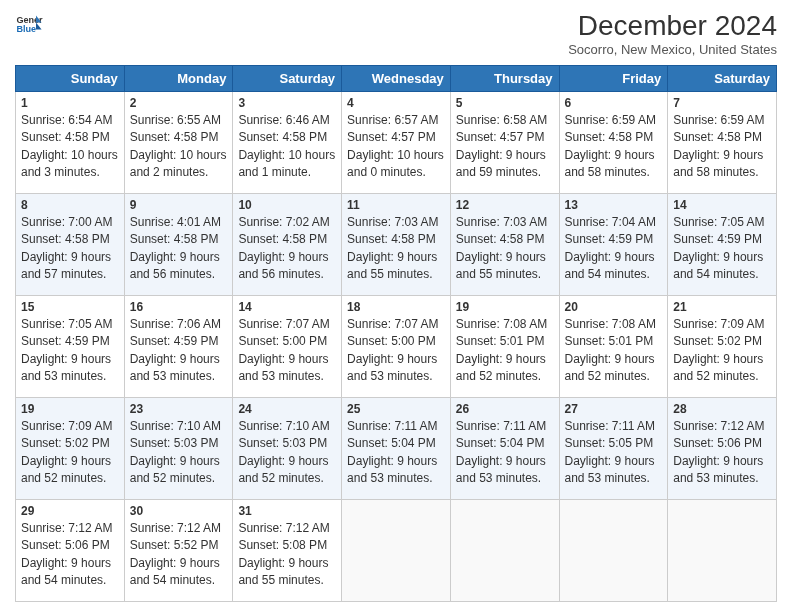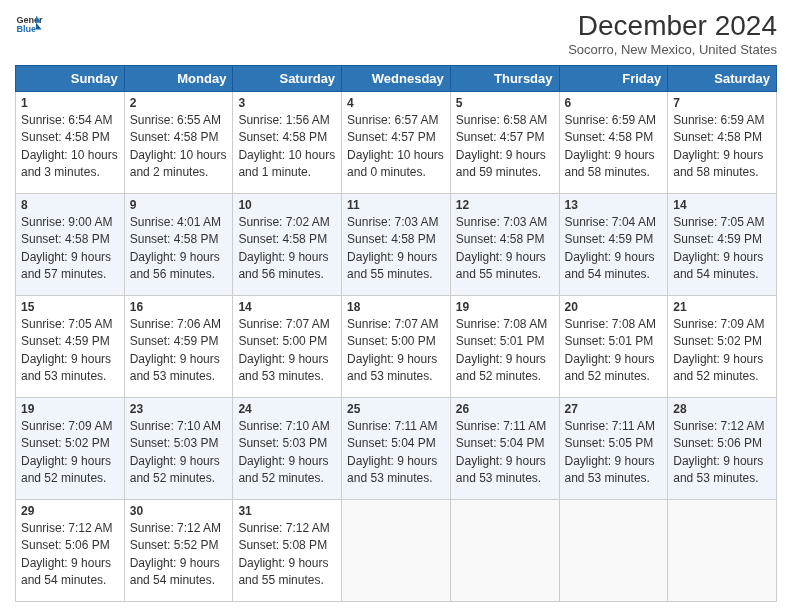--- a/index.html
+++ b/index.html
@@ -123,21 +123,21 @@
           <td>
             <span class="day-num">1</span>
             <div class="day-info"><span>Sunrise: 6:54 AM</span><br><span>Sunset: 4:58 PM</span><br><span>Daylight: 10 hours</span><br><span>and 3 minutes.</span></div>
           </td>
           <td>
             <span class="day-num">2</span>
             <div class="day-info"><span>Sunrise: 6:55 AM</span><br><span>Sunset: 4:58 PM</span><br><span>Daylight: 10 hours</span><br><span>and 2 minutes.</span></div>
           </td>
           <td>
             <span class="day-num">3</span>
-            <div class="day-info"><span>Sunrise: 1:56 AM</span><br><span>Sunset: 4:58 PM</span><br><span>Daylight: 10 hours</span><br><span>and 1 minute.</span></div>
+            <div class="day-info"><span>Sunrise: 6:46 AM</span><br><span>Sunset: 4:58 PM</span><br><span>Daylight: 10 hours</span><br><span>and 1 minute.</span></div>
           </td>
           <td>
             <span class="day-num">4</span>
             <div class="day-info"><span>Sunrise: 6:57 AM</span><br><span>Sunset: 4:57 PM</span><br><span>Daylight: 10 hours</span><br><span>and 0 minutes.</span></div>
           </td>
           <td>
             <span class="day-num">5</span>
             <div class="day-info"><span>Sunrise: 6:58 AM</span><br><span>Sunset: 4:57 PM</span><br><span>Daylight: 9 hours</span><br><span>and 59 minutes.</span></div>
           </td>
           <td>
@@ -145,21 +145,21 @@
             <div class="day-info"><span>Sunrise: 6:59 AM</span><br><span>Sunset: 4:58 PM</span><br><span>Daylight: 9 hours</span><br><span>and 58 minutes.</span></div>
           </td>
           <td>
             <span class="day-num">7</span>
             <div class="day-info"><span>Sunrise: 6:59 AM</span><br><span>Sunset: 4:58 PM</span><br><span>Daylight: 9 hours</span><br><span>and 58 minutes.</span></div>
           </td>
         </tr>
         <tr>
           <td>
             <span class="day-num">8</span>
-            <div class="day-info"><span>Sunrise: 9:00 AM</span><br><span>Sunset: 4:58 PM</span><br><span>Daylight: 9 hours</span><br><span>and 57 minutes.</span></div>
+            <div class="day-info"><span>Sunrise: 7:00 AM</span><br><span>Sunset: 4:58 PM</span><br><span>Daylight: 9 hours</span><br><span>and 57 minutes.</span></div>
           </td>
           <td>
             <span class="day-num">9</span>
             <div class="day-info"><span>Sunrise: 4:01 AM</span><br><span>Sunset: 4:58 PM</span><br><span>Daylight: 9 hours</span><br><span>and 56 minutes.</span></div>
           </td>
           <td>
             <span class="day-num">10</span>
             <div class="day-info"><span>Sunrise: 7:02 AM</span><br><span>Sunset: 4:58 PM</span><br><span>Daylight: 9 hours</span><br><span>and 56 minutes.</span></div>
           </td>
           <td>

